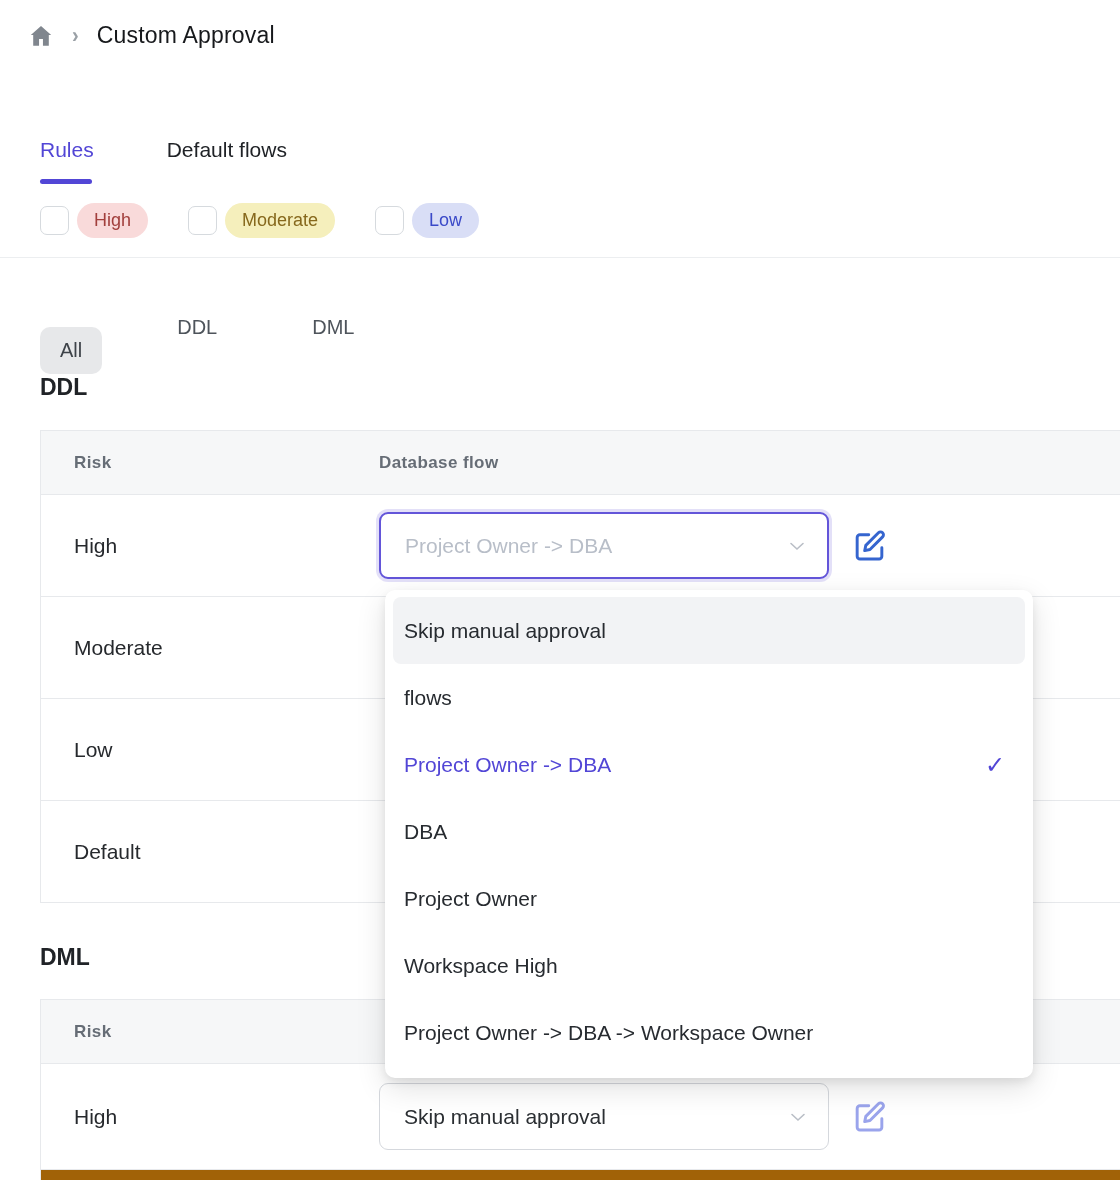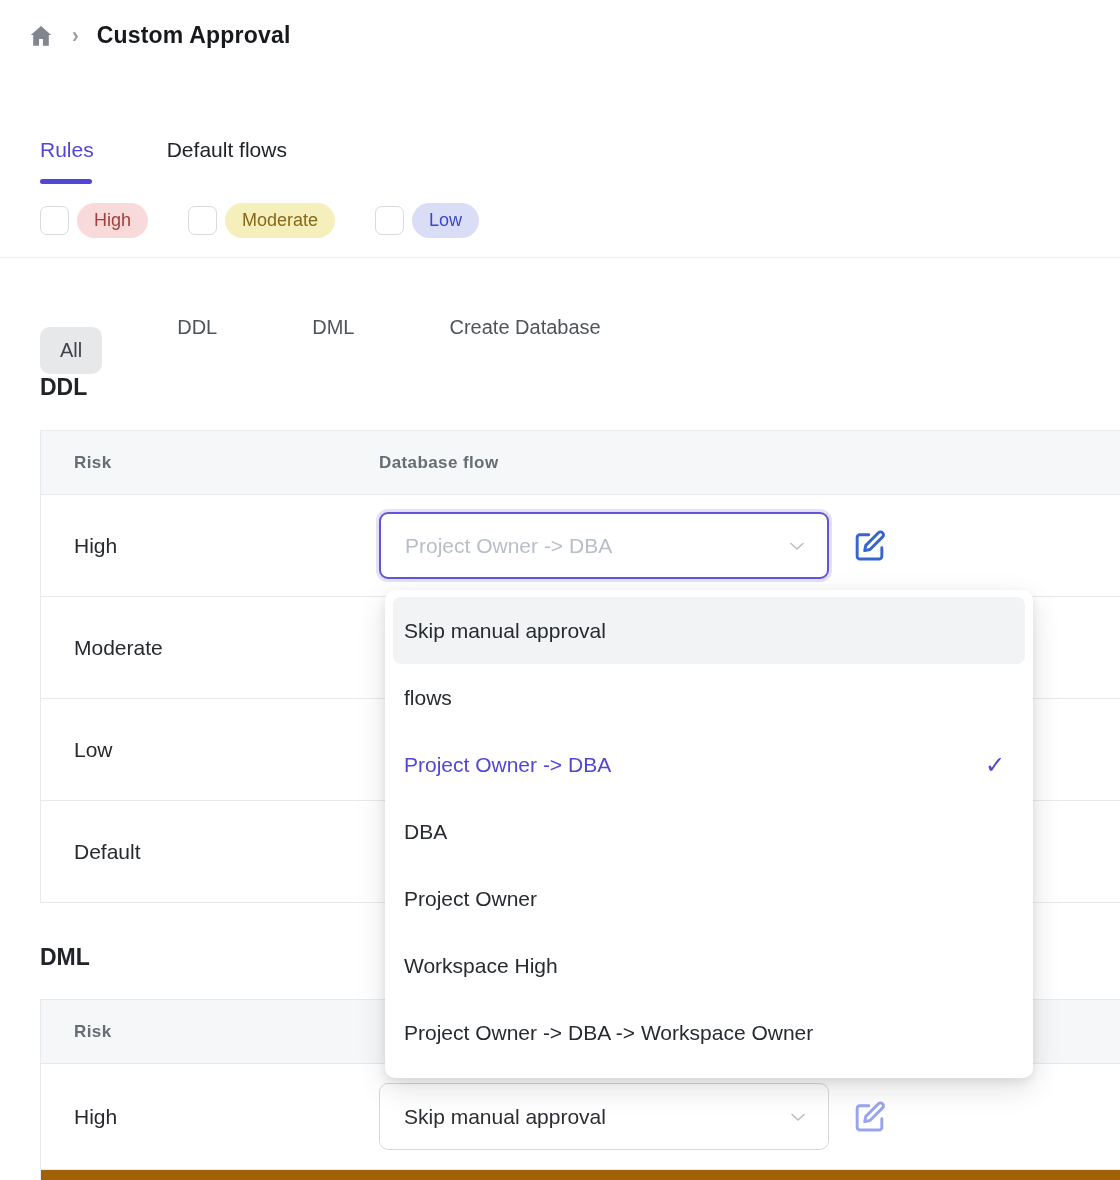--- a/index.html
+++ b/index.html
@@ -8,21 +8,21 @@
     width:1120px; height:1180px; overflow:hidden; position:relative;
     font-family:"Liberation Sans","DejaVu Sans",sans-serif;
     color:#26292d;
   }
   .page { position:absolute; inset:0; }
 
   
   .breadcrumb { position:absolute; top:22px; left:28px; display:flex; align-items:center; gap:18px; }
   .home-ic { width:26px; height:26px; color:#80868e; display:flex; }
   .crumb-sep { color:#9aa0a6; font-size:20px; font-weight:600; transform:scaleY(1.1); }
-  .crumb-title { font-size:23px; font-weight:700; color:#17191c; letter-spacing:.2px; }
+  .crumb-title { font-size:23px; font-weight:400; color:#17191c; letter-spacing:.2px; }
 
   
   .tabs { position:absolute; top:138px; left:40px; display:flex; gap:73px; }
   .tab { font-size:21px; padding-bottom:22px; position:relative; cursor:pointer; color:#202327; }
   .tab.active { color:#5246d6; }
   .tab.active::after { content:""; position:absolute; left:0; right:2px; bottom:0; height:5px; border-radius:3px; background:#5246d6; }
 
   
   .risk-filters { position:absolute; top:203px; left:40px; display:flex; align-items:center; gap:40px; }
   .risk-filter { display:flex; align-items:center; gap:8px; }
@@ -120,21 +120,20 @@
       <span class="badge badge-low">Low</span>
     </div>
   </div>
 
   <div class="divider"></div>
 
   <div class="cat-filters">
     <div class="cat-btn selected">All</div>
     <div class="cat-btn">DDL</div>
     <div class="cat-btn">DML</div>
-    <div class="cat-btn">Create Database</div>
   </div>
 
   <div class="section-title title-ddl">DDL</div>
 
   <div class="tbl tbl-ddl">
     <div class="tbl-head">
       <div class="th th-risk">Risk</div>
       <div class="th">Database flow</div>
     </div>
 

